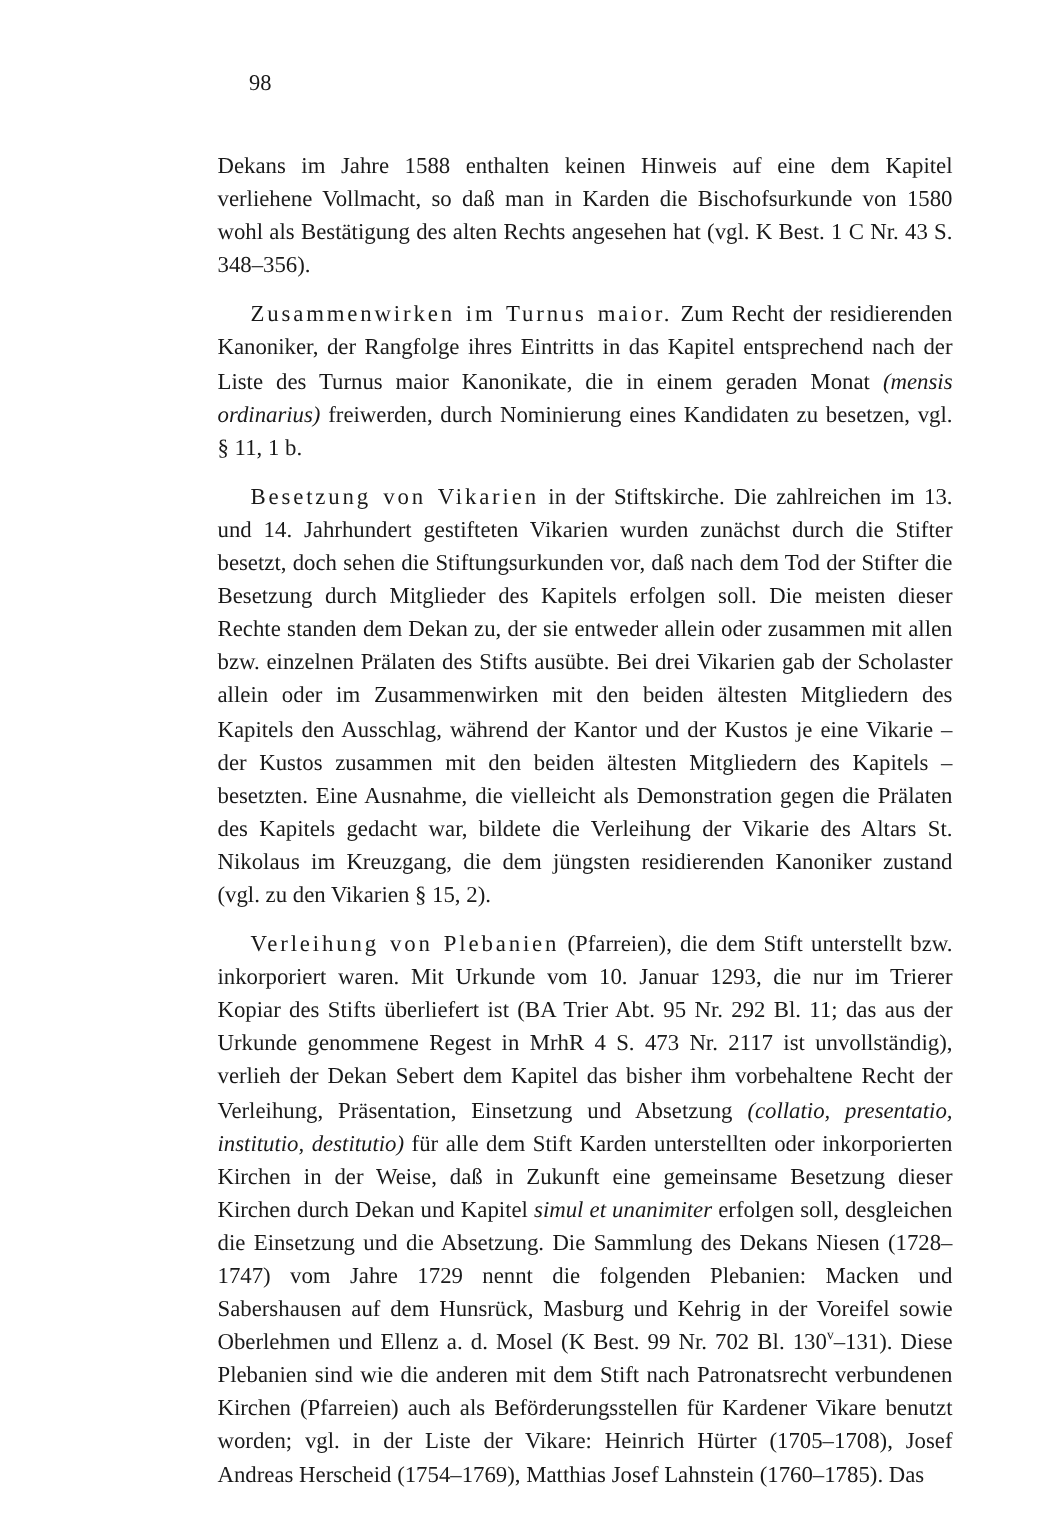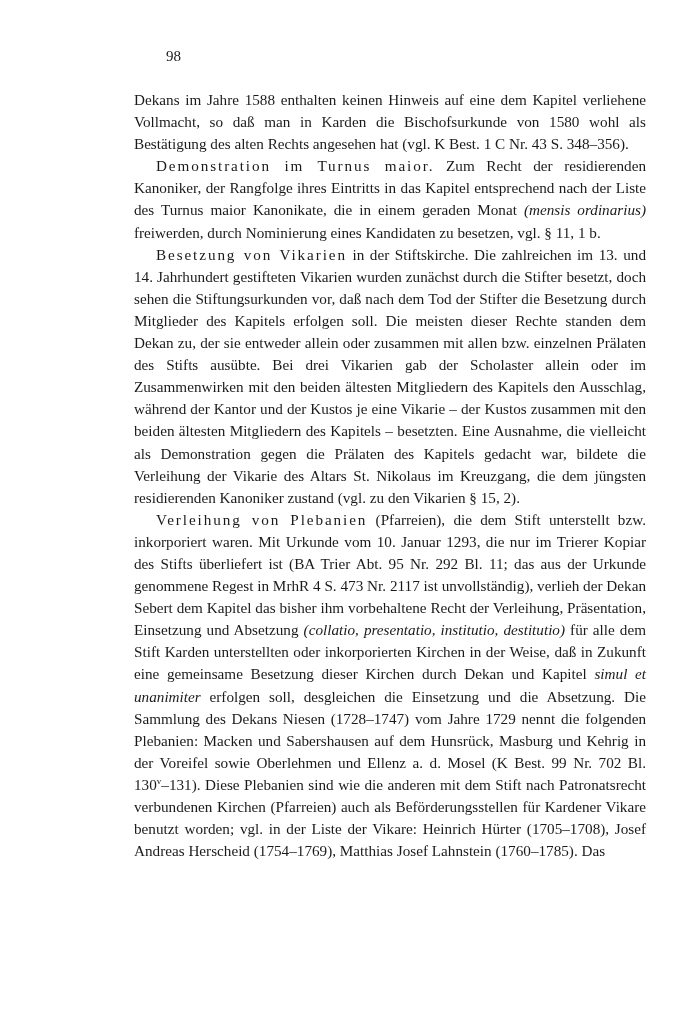--- a/index.html
+++ b/index.html
@@ -5,34 +5,34 @@
     html, body { margin: 0; padding: 0; background: #ffffff; }
     body { width: 700px; height: 1025px; position: relative; overflow: hidden;
            font-family: "Liberation Serif", "DejaVu Serif", serif; color: #1a1a1a; }
     .header { position: absolute; top: 48px; left: 134px; width: 512px; height: 20px; }
     .page-number { position: absolute; left: 0; top: 0; font-size: 15px; margin-left: 32px; }
     .running-head { position: absolute; left: 0; right: 0; top: 2px; text-align: center;
                     font-size: 12.5px; letter-spacing: 0.2px; }
     .body-text { position: absolute; top: 89px; left: 134px; width: 512px;
                  font-size: 15.2px; line-height: 22.1px; text-align: justify;
                  hyphens: manual; }
-    .body-text p { margin: 0; }
+    .body-text p { margin: 11px; }
     .body-text p.indent { text-indent: 22px; }
     .spaced { letter-spacing: 1.9px; }
     .it { font-style: italic; }
     sup { font-size: 9px; line-height: 0; }
   </style>
 </head>
 <body>
 
 <div class="header">
   <span class="page-number">98</span>
 </div>
 
 <div class="body-text">
   <p>Dekans im Jahre 1588 enthalten keinen Hinweis auf eine dem Kapitel verliehene Vollmacht, so daß man in Karden die Bischofsurkunde von 1580 wohl als Bestätigung des alten Rechts angesehen hat (vgl. K Best. 1 C Nr. 43 S. 348–356).</p>
 
-  <p class="indent"><span class="spaced">Demonstration im Turnus maior.</span><span> Zum Recht der residierenden Kanoniker, der Rangfolge ihres Eintritts in das Kapitel entsprechend nach der Liste des Turnus maior Kanonikate, die in einem geraden Monat </span><span class="it">(mensis ordinarius)</span><span> freiwerden, durch Nominierung eines Kandidaten zu besetzen, vgl. § 11, 1 b.</span></p>
+  <p class="indent"><span class="spaced">Zusammenwirken im Turnus maior.</span><span> Zum Recht der residierenden Kanoniker, der Rangfolge ihres Eintritts in das Kapitel entsprechend nach der Liste des Turnus maior Kanonikate, die in einem geraden Monat </span><span class="it">(mensis ordinarius)</span><span> freiwerden, durch Nominierung eines Kandidaten zu besetzen, vgl. § 11, 1 b.</span></p>
 
   <p class="indent"><span class="spaced">Besetzung von Vikarien</span><span> in der Stiftskirche. Die zahlreichen im 13. und 14. Jahrhundert gestifteten Vikarien wurden zunächst durch die Stifter besetzt, doch sehen die Stiftungsurkunden vor, daß nach dem Tod der Stifter die Besetzung durch Mitglieder des Kapitels erfolgen soll. Die meisten dieser Rechte standen dem Dekan zu, der sie entweder allein oder zusammen mit allen bzw. einzelnen Prälaten des Stifts ausübte. Bei drei Vikarien gab der Scholaster allein oder im Zusammenwirken mit den beiden ältesten Mitgliedern des Kapitels den Ausschlag, während der Kantor und der Kustos je eine Vikarie – der Kustos zusammen mit den beiden ältesten Mitgliedern des Kapitels – besetzten. Eine Ausnahme, die vielleicht als Demonstration gegen die Prälaten des Kapitels gedacht war, bildete die Verleihung der Vikarie des Altars St. Nikolaus im Kreuzgang, die dem jüngsten residierenden Kanoniker zustand (vgl. zu den Vikarien § 15, 2).</span></p>
 
   <p class="indent"><span class="spaced">Verleihung von Plebanien</span><span> (Pfarreien), die dem Stift unterstellt bzw. inkorporiert waren. Mit Urkunde vom 10. Januar 1293, die nur im Trierer Kopiar des Stifts überliefert ist (BA Trier Abt. 95 Nr. 292 Bl. 11; das aus der Urkunde genommene Regest in MrhR 4 S. 473 Nr. 2117 ist unvollständig), verlieh der Dekan Sebert dem Kapitel das bisher ihm vorbehaltene Recht der Verleihung, Präsentation, Einsetzung und Absetzung </span><span class="it">(collatio, presentatio, institutio, destitutio)</span><span> für alle dem Stift Karden unterstellten oder inkorporierten Kirchen in der Weise, daß in Zukunft eine gemeinsame Besetzung dieser Kirchen durch Dekan und Kapitel </span><span class="it">simul et unanimiter</span><span> erfolgen soll, desgleichen die Einsetzung und die Absetzung. Die Sammlung des Dekans Niesen (1728–1747) vom Jahre 1729 nennt die folgenden Plebanien: Macken und Sabershausen auf dem Hunsrück, Masburg und Kehrig in der Voreifel sowie Oberlehmen und Ellenz a. d. Mosel (K Best. 99 Nr. 702 Bl. 130</span><sup>v</sup><span>–131). Diese Plebanien sind wie die anderen mit dem Stift nach Patronatsrecht verbundenen Kirchen (Pfarreien) auch als Beförderungsstellen für Kardener Vikare benutzt worden; vgl. in der Liste der Vikare: Heinrich Hürter (1705–1708), Josef Andreas Herscheid (1754–1769), Matthias Josef Lahnstein (1760–1785). Das</span></p>
 </div>
 
 </body></html>

